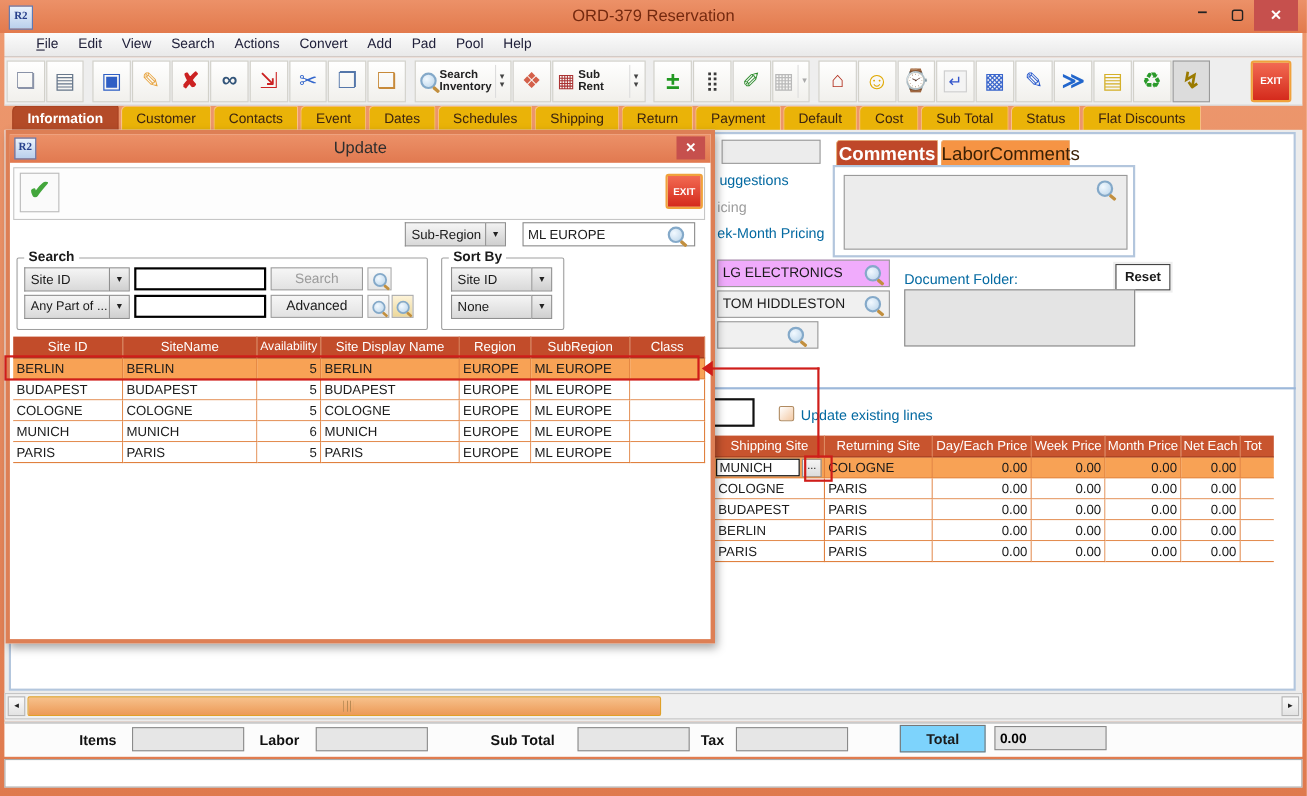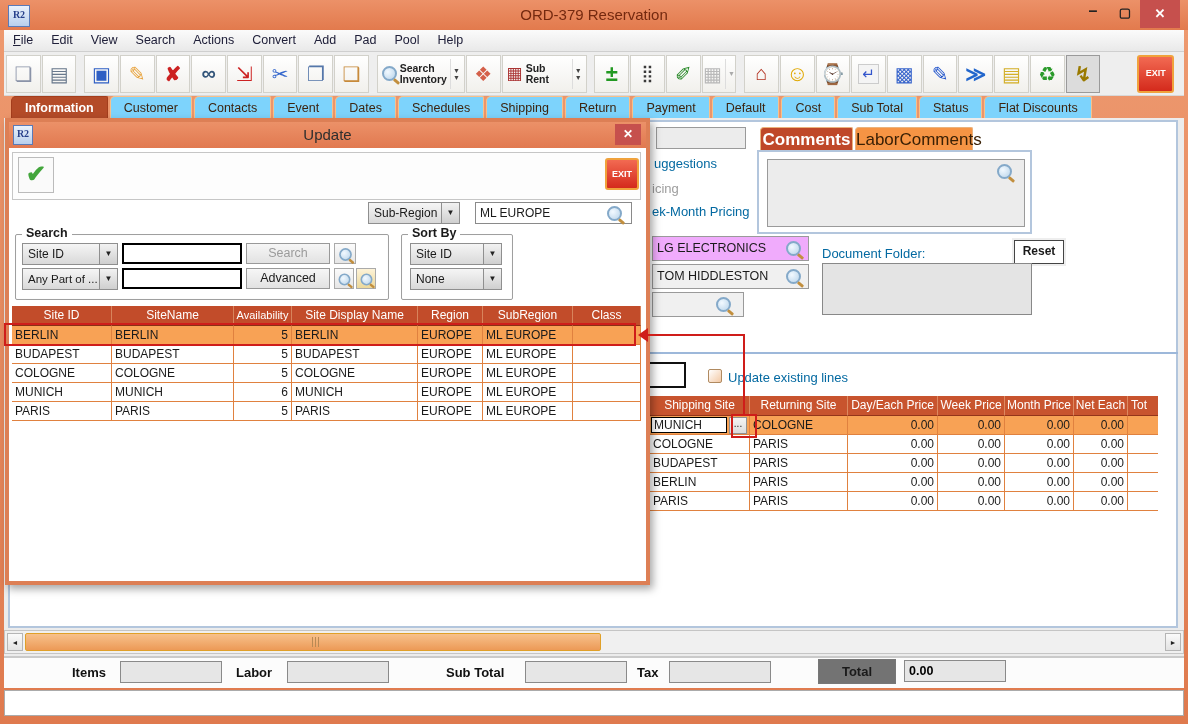--- a/index.html
+++ b/index.html
@@ -14,21 +14,21 @@
   .titlebar{left:0;top:0;width:1188px;height:30px;background:linear-gradient(#ec9168,#e27a4d)}
   .appicon{left:8px;top:5px;width:20px;height:20px;background:linear-gradient(#eaf2fc,#b9cfec);
     border:1px solid #5a7ab8;color:#27408b;font:bold 10px/18px "Liberation Serif",serif;text-align:center}
   .wtitle{left:0;top:0;width:1188px;height:30px;text-align:center;font-size:15px;line-height:30px;color:#74290f}
   .winbtn{top:0;height:28px;text-align:center;color:#222;font-weight:bold;cursor:default}
   .btn-min{left:1078px;width:30px;font-size:16px;line-height:22px}
   .btn-max{left:1110px;width:30px;font-size:13px;line-height:26px}
   .btn-close{left:1140px;width:40px;background:#c6504d;color:#fff;font-size:13px;line-height:28px}
   
   .menubar{left:4px;top:30px;width:1180px;height:22px;background:linear-gradient(#fbfbfb,#e9e9e9);
-    border-bottom:1px solid #cfcfcf;display:flex;align-items:center;padding-left:0;box-sizing:border-box}
+    border-bottom:1px solid #cfcfcf;display:flex;align-items:center;padding-left:20px;box-sizing:border-box}
   .menuitem{display:inline-block;padding:0 9px;font-size:12.5px;color:#20203a;line-height:21px}
   .menubar .menuitem:first-child::first-letter{text-decoration:underline}
   
   .toolbar{left:4px;top:52px;width:1180px;height:44px;background:#eeeeee;border-bottom:1px solid #d8d8d8;
     display:flex;align-items:center;padding:0 2px;box-sizing:border-box}
   .tbtn{width:36px;height:38px;background:linear-gradient(#ffffff,#f1f0ec);border:1px solid #d2d1ca;
     margin-right:1px;display:flex;align-items:center;justify-content:center;font-size:20px;box-sizing:border-box}
   .tbtn.wide{width:auto;padding:0 4px;font-size:11px}
   .tgap{width:7px}
   .dropcol{display:flex;flex-direction:column;justify-content:center;font-size:7px;color:#444;
@@ -39,21 +39,21 @@
     font:bold 9px/1 "Liberation Sans",sans-serif;border-radius:3px;
     display:flex;align-items:center;justify-content:center}
   
   .mag{position:absolute;width:11px;height:11px;border:2px solid #84a9c9;border-radius:50%;
     background:radial-gradient(circle at 35% 35%,#f2f9ff,#b9d4ea)}
   .mag::after{content:"";position:absolute;right:-5px;bottom:-4px;width:7px;height:3px;
     background:#c28f3e;transform:rotate(40deg);border-radius:1px}
   .mag.inline{position:relative;display:inline-block}
   
   .tabsrow{left:4px;top:96px;width:1180px;height:22px;display:flex;padding-left:7px;box-sizing:border-box}
-  .tab{height:22px;padding:0 13px;margin-right:2px;background:#7dd3fc;border:1px solid #f9c089;border-bottom:none;
+  .tab{height:22px;padding:0 13px;margin-right:2px;background:#eab308;border:1px solid #f9c089;border-bottom:none;
     border-radius:5px 2px 0 0;font-size:12.5px;line-height:22px;color:#3c2410;white-space:nowrap}
   .tab.active{background:#b44b28;border-color:#a33d1c;color:#fff;font-weight:bold}
   
   .contentbg{left:4px;top:118px;width:1180px;height:538px;background:#ececec}
   .bigpanel{left:8px;top:120px;width:1170px;height:508px;background:#fff;border:2px solid #b3c6dd;box-sizing:border-box}
   .gfield{background:#ececec;border:1px solid #9a9a9a;box-sizing:border-box}
   .plabel{font-size:13px;color:#0369a1;white-space:nowrap}
   .ctab{height:23px;border:1px solid #eab27c;border-bottom:none;border-radius:4px 2px 0 0;
     font-size:17px;line-height:23px;text-align:center;box-sizing:border-box}
   .panelblue{border:2px solid #b3c6dd;background:#fff;box-sizing:border-box}
@@ -113,21 +113,21 @@
   .sarrow{top:2px;width:16px;height:18px;background:linear-gradient(#fafafa,#e3e3e3);border:1px solid #b5b5b5;
     font-size:7px;line-height:17px;text-align:center;color:#222;box-sizing:border-box}
   .thumb{left:20px;top:2px;width:576px;height:18px;border:1px solid #e0a028;border-radius:2px;
     background:linear-gradient(#f7c18c,#ec9a57);box-sizing:border-box}
   .grip{left:286px;top:3px;width:9px;height:10px;
     background:repeating-linear-gradient(90deg,#b98a54 0 1px,transparent 1px 3px)}
   .footer{left:4px;top:656px;width:1180px;height:32px;background:#fcfcfc;border-top:2px solid #cacaca;box-sizing:border-box}
   .flabel{font:bold 13px/22px "Liberation Sans",sans-serif;color:#111;white-space:nowrap}
   .ffield{background:#e6e6e6;border:1px solid #8a8a8a;height:22px;width:102px;box-sizing:border-box;
     font-size:12.5px;line-height:20px;padding-left:4px}
-  .totalbox{border:1px solid #777;background:#737373;text-align:center;font:bold 13px/24px "Liberation Sans",sans-serif}
+  .totalbox{border:1px solid #777;background:#7dd3fc;text-align:center;font:bold 13px/24px "Liberation Sans",sans-serif}
   .statusbar{left:4px;top:690px;width:1180px;height:26px;background:#fff;border:1px solid #ababab;box-sizing:border-box}
 </style>
 </head>
 <body>
 
 <div class="abs titlebar">
   <div class="abs wtitle">ORD-379 Reservation</div>
   <div class="abs appicon">R2</div>
   <div class="abs winbtn btn-min">–</div>
   <div class="abs winbtn btn-max">▢</div>

